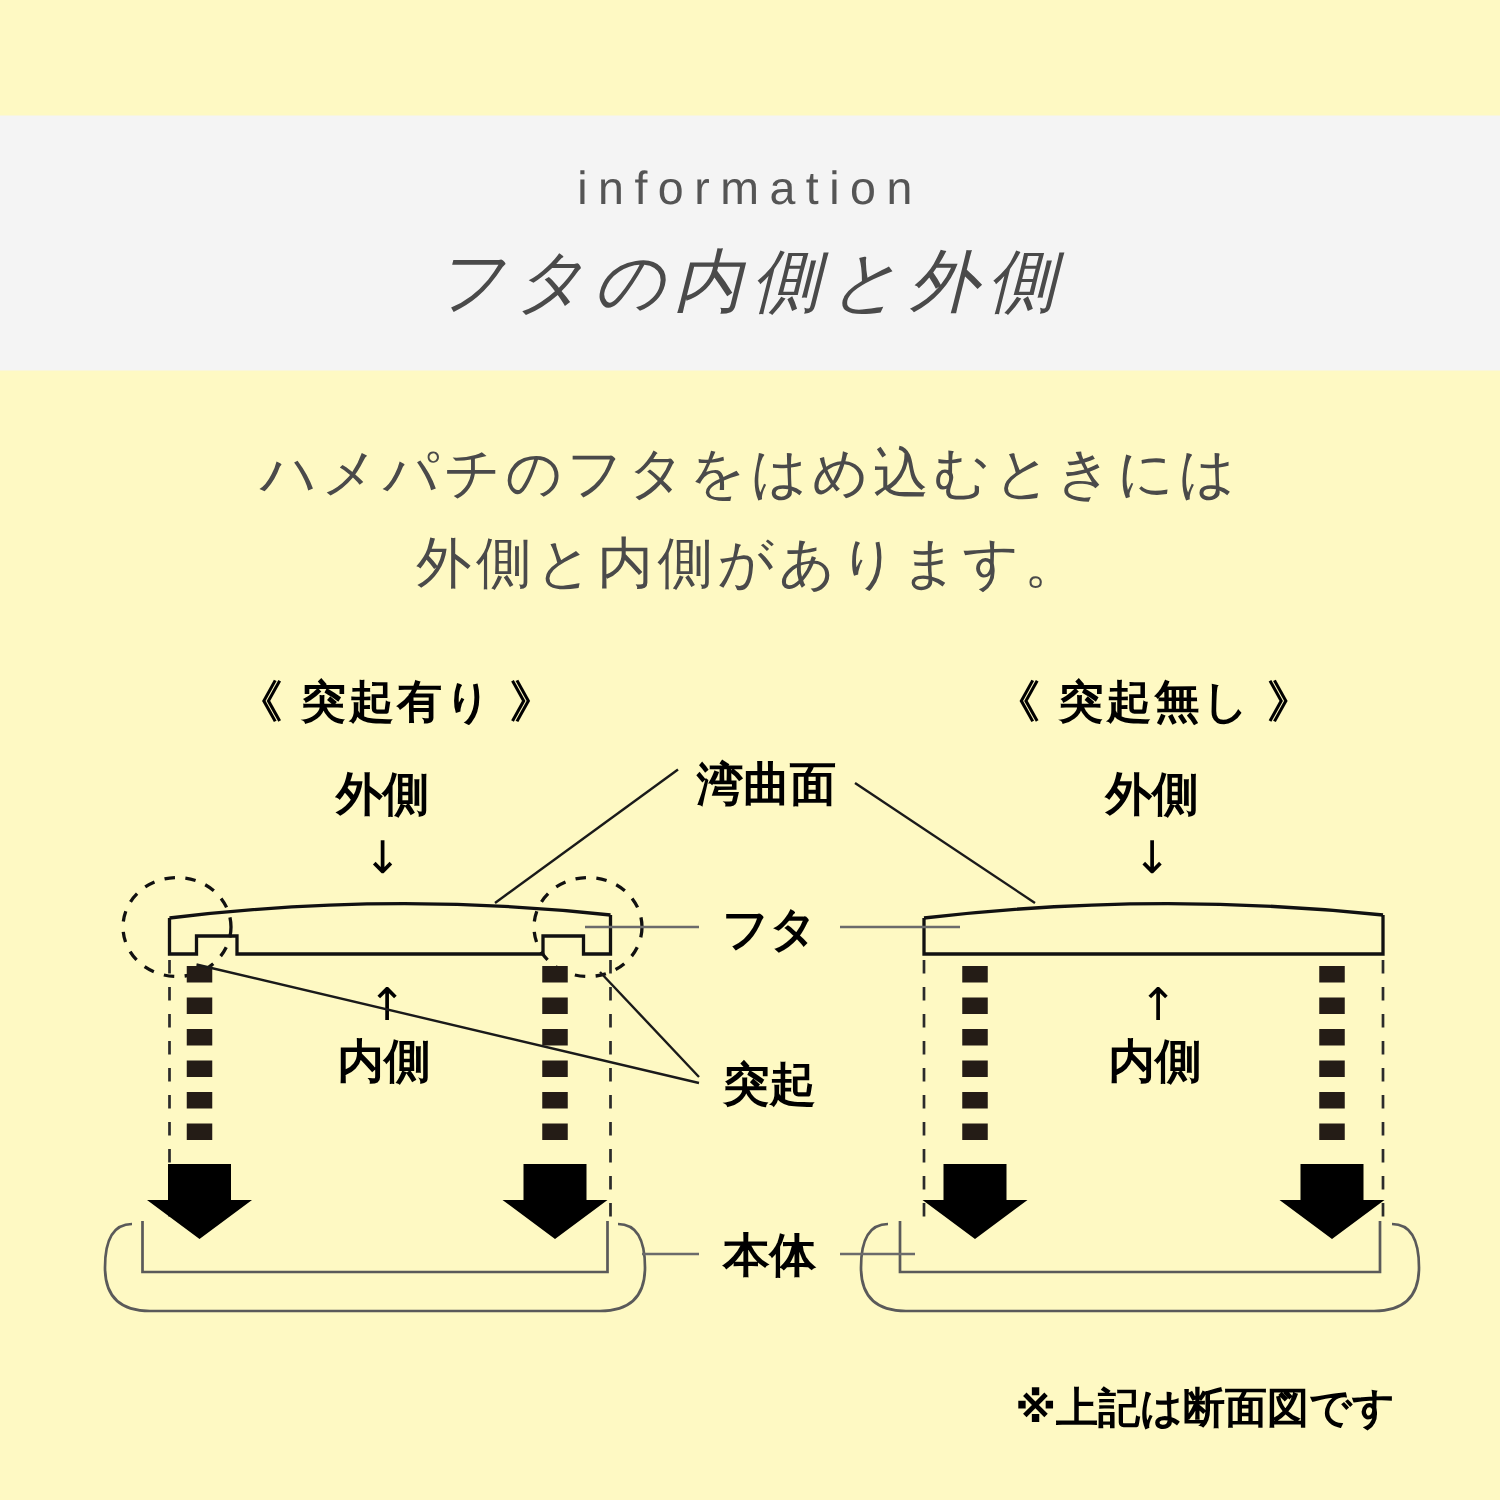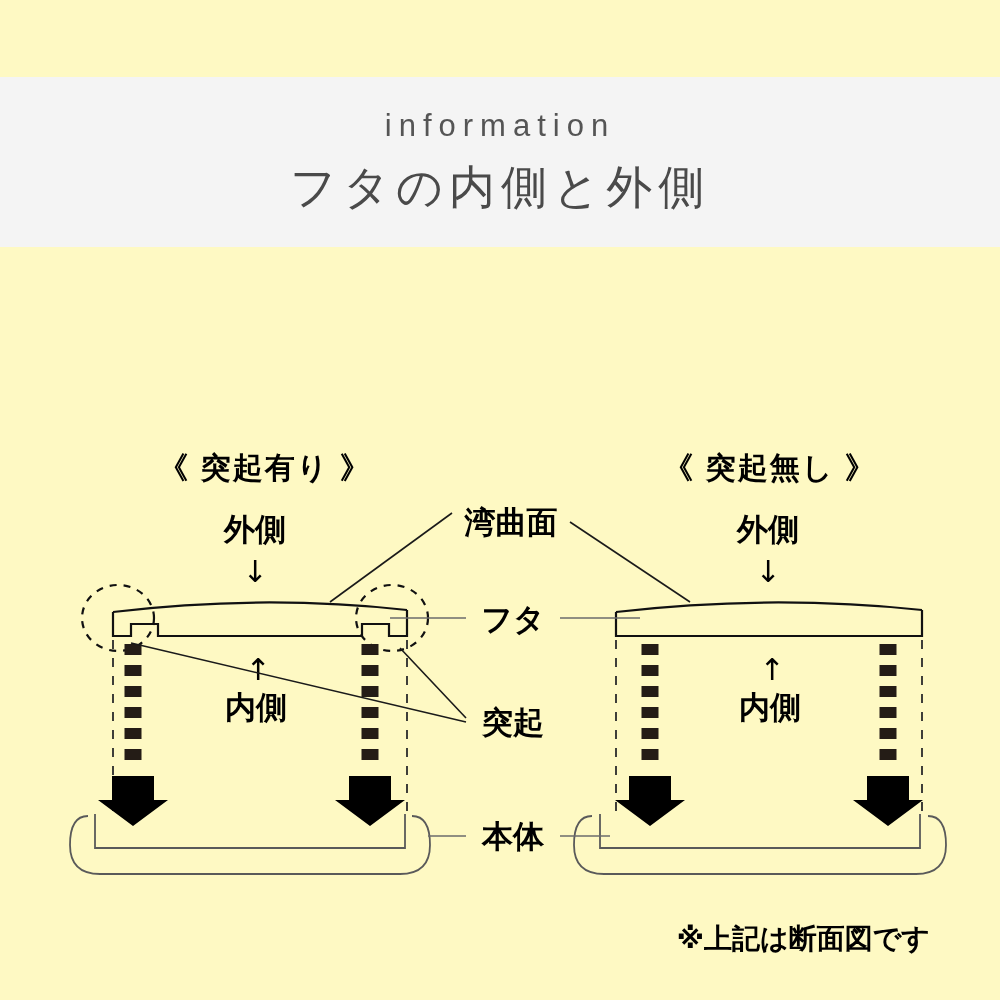--- a/index.html
+++ b/index.html
@@ -39,20 +39,21 @@
   #header-title {
     position: absolute;
     left: 0;
     top: 157px;
     width: 1000px;
     text-align: center;
     font-size: 46px;
     letter-spacing: 6px;
     color: #4a4a4a;
     font-weight: 400;
+    font-style: italic;
   }
 
   
   #lead {
     position: absolute;
     left: 0;
     top: 286px;
     width: 1000px;
     text-align: center;
     color: #4a4a4a;
@@ -115,20 +116,24 @@
 </style>
 </head>
 <body>
 
 <div id="page">
 
   <div id="header-band"></div>
   <div id="header-eyebrow">information</div>
   <div id="header-title">フタの内側と外側</div>
 
+  <div id="lead">
+    <span class="line">ハメパチのフタをはめ込むときには</span>
+    <span class="line">外側と内側があります。</span>
+  </div>
 
   <svg id="drawing" viewBox="0 0 1000 1000">
 
     <text class="jp-label bracket" x="265" y="478" text-anchor="middle">《 突起有り 》</text>
     <text class="jp-label bracket" x="770" y="478" text-anchor="middle">《 突起無し 》</text>
 
     <text class="jp-label" x="255" y="540" text-anchor="middle">外側</text>
     <text class="arrow-glyph" x="255" y="582" text-anchor="middle">↓</text>
 
     <text class="jp-label" x="768" y="540" text-anchor="middle">外側</text>

